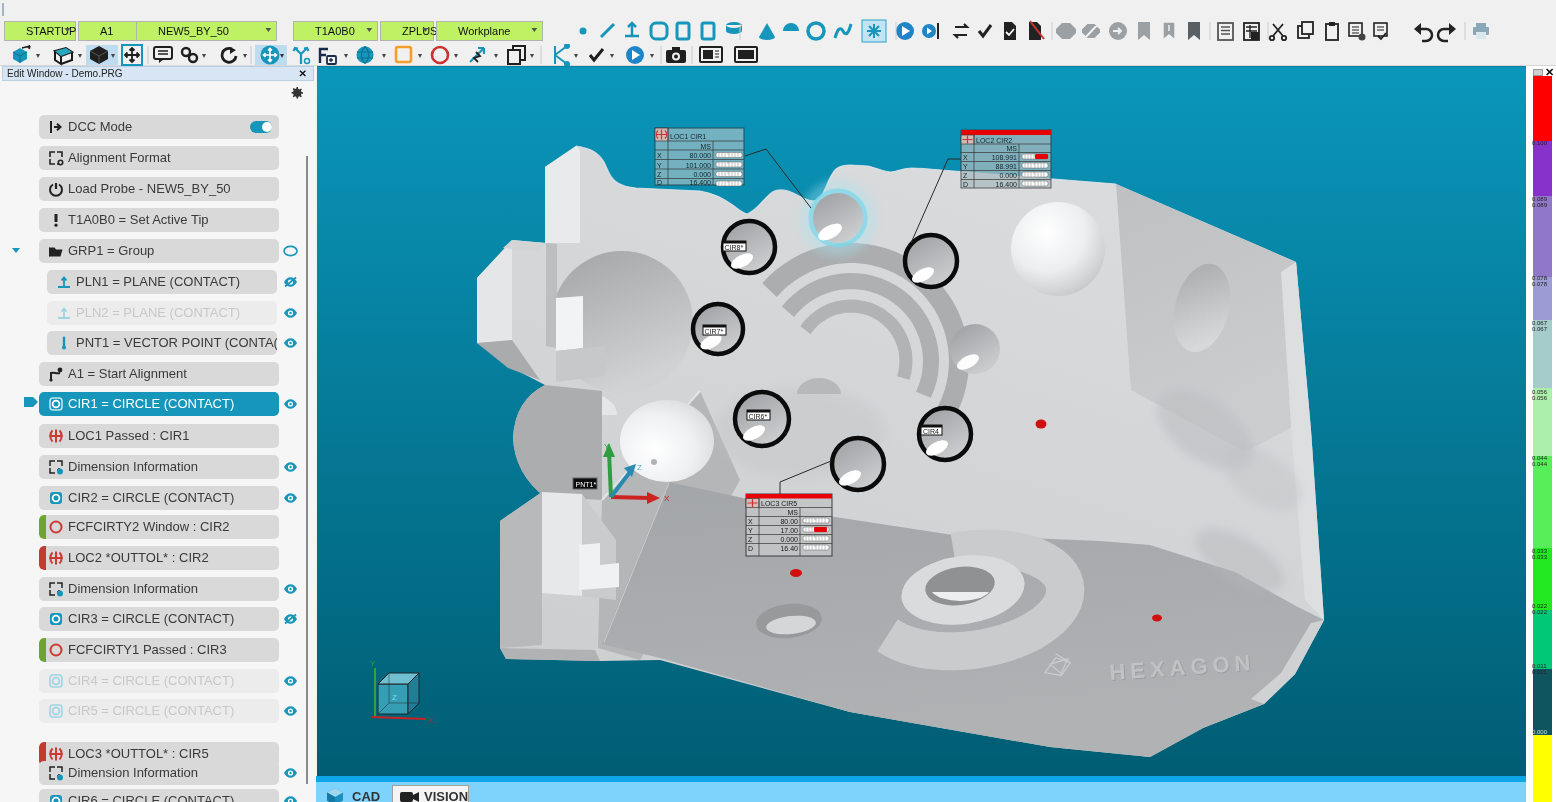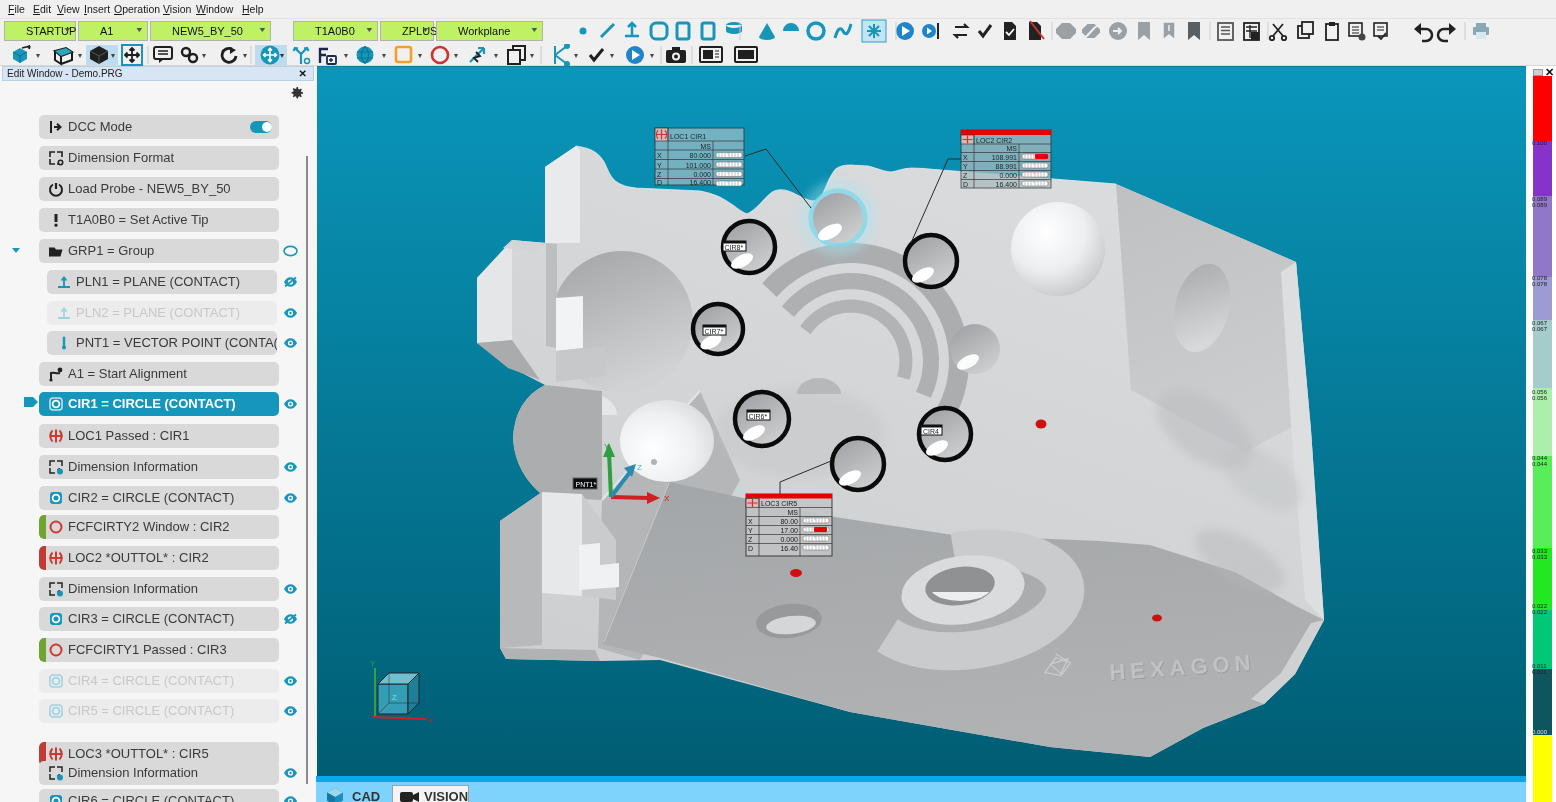--- a/index.html
+++ b/index.html
@@ -16,51 +16,41 @@
 
 #row3{position:absolute;left:0;top:44px;width:1556px;height:22px;background:#f0f0f0;border-bottom:1px solid #d8d8d8}
 
 #panel{position:absolute;left:0;top:66px;width:316px;height:736px;background:#f6f6f7}
 #panelhdr{position:absolute;left:2px;top:0;width:312px;height:15px;background:#d7e5f4;border:1px solid #b9cfe4;font-size:10px;color:#222;line-height:13px;padding-left:4px}
 #panelhdr .x{position:absolute;right:6px;top:0;color:#111;font-weight:bold;font-size:10px}
 .pill{position:absolute;left:39px;width:240px;height:24px;background:#d9d9d9;border-radius:5px;font-size:13px;color:#3a3a3a;line-height:24px;white-space:nowrap;overflow:hidden}
 .pill.ind{left:47px;width:230px}
 .pill .txt{position:absolute;left:29px;top:0}
 .pill .ico{position:absolute;left:9px;top:4px;width:16px;height:16px}
-.pill.sel{background:#1796bb;color:#fff;font-weight:bold}
+.pill.sel{background:#1796bb;color:#fff;font-weight:normal}
 .pill.dis{background:#ececec;color:#c6c8ca}
 .bar{position:absolute;left:0;top:0;width:7px;height:24px;border-radius:5px 0 0 5px}
 .eye{position:absolute;left:283px;width:15px;height:12px}
 #scrollbar{position:absolute;left:306px;top:90px;width:2px;height:628px;background:#8a8a8a}
 
 #vp{position:absolute;left:317px;top:66px;width:1209px;height:710px;background:linear-gradient(#0a96bb,#005d73);border-top:1px solid #0b7f9e}
 
 #cbar{position:absolute;left:1526px;top:66px;width:30px;height:736px;background:#fff}
 
 #tabbar{position:absolute;left:316px;top:776px;width:1210px;height:44px;background:#7dd3fc;border-top:6px solid #0ea5e9}
 </style></head>
 <body>
 <div id="app">
 <div class="abs" style="left:2px;top:3px;width:2px;height:13px;background:#9fb6c4"></div>
     <div class="abs" style="left:2px;top:22px;width:2px;height:17px;background:#c0c8cc"></div>
     <div class="abs" style="left:2px;top:46px;width:2px;height:17px;background:#c0c8cc"></div>
-    <div id="menubar">
-<span style="left:8px"><u>F</u>ile</span>
-      <span style="left:33px"><u>E</u>dit</span>
-      <span style="left:57px"><u>V</u>iew</span>
-      <span style="left:84px"><u>I</u>nsert</span>
-      <span style="left:114px"><u>O</u>peration</span>
-      <span style="left:163px"><u>V</u>ision</span>
-      <span style="left:196px"><u>W</u>indow</span>
-      <span style="left:242px"><u>H</u>elp</span>
-</div>
 <div id="row2">
 <div class="combo" style="left:4px;width:72px">STARTUP<span class="chev">▼</span></div>
 <div class="combo" style="left:78px;width:70px">A1<span class="chev">▼</span></div>
-<div class="combo" style="left:150px;width:121px">NEW5_BY_50<span class="chev">▼</span></div>
+<div class="combo" style="left:136px;width:141px">NEW5_BY_50<span class="chev">▼</span></div>
 <div class="combo" style="left:293px;width:85px">T1A0B0<span class="chev">▼</span></div>
 <div class="combo" style="left:380px;width:54px">ZPLUS<span class="chev">▼</span></div>
 <div class="combo" style="left:436px;width:107px">Workplane<span class="chev">▼</span></div>
 <svg id="r1icons" class="abs" style="left:560px;top:0" width="950" height="25" viewBox="0 0 950 25">
 <g fill="#1796bb" stroke="none">
 <circle cx="23" cy="12" r="3.5"></circle>
 <path d="M41 18 L54 5" stroke="#1796bb" stroke-width="3" fill="none"></path>
 <path d="M72 4 v13 M65 17 h14 M68 8 l4 -4 l4 4" stroke="#1796bb" stroke-width="2.5" fill="none"></path>
 <rect x="91" y="4" width="16" height="16" rx="5" fill="none" stroke="#1796bb" stroke-width="3"></rect>
 <rect x="117" y="4" width="12" height="16" rx="2" fill="none" stroke="#1796bb" stroke-width="3"></rect>
@@ -271,21 +261,21 @@
           <span style="position:absolute;left:223px;top:7px;width:10px;height:10px;background:#fff;border-radius:5px"></span>
         </div>
 <div class="pill" style="top:80px">
           <svg class="ico" viewBox="0 0 16 16">
             <g stroke="#222" stroke-width="1.6" fill="none">
               <path d="M7 2H2v5M7 14H2V9M9 2h5v5M9 14h2"></path>
               <path d="M4.5 4.5h0M11.5 4.5h0M4.5 11.5h0" stroke-width="2.4"></path>
               <circle cx="12.5" cy="12.5" r="2.2"></circle>
             </g>
           </svg>
-          <span class="txt">Dimension Format</span>
+          <span class="txt">Alignment Format</span>
         </div>
 <div class="pill" style="top:111px">
           <svg class="ico" viewBox="0 0 16 16">
             <path d="M8 2v6" stroke="#222" stroke-width="2.2" fill="none"></path>
             <path d="M5 3.5a6 6 0 106 0" stroke="#222" stroke-width="2" fill="none"></path>
           </svg>
           <span class="txt">Load Probe - NEW5_BY_50</span>
         </div>
 <div class="pill" style="top:142px">
           <svg class="ico" viewBox="0 0 16 16">

